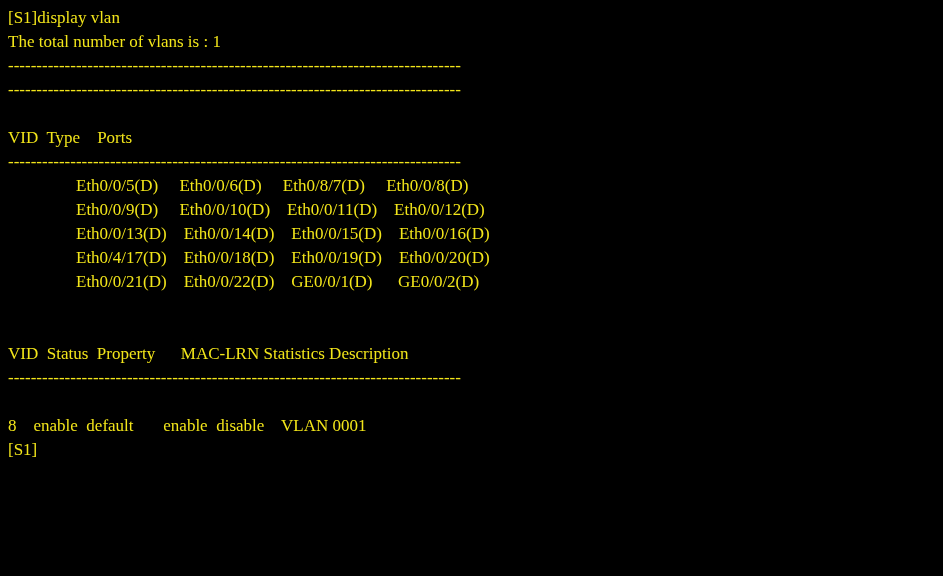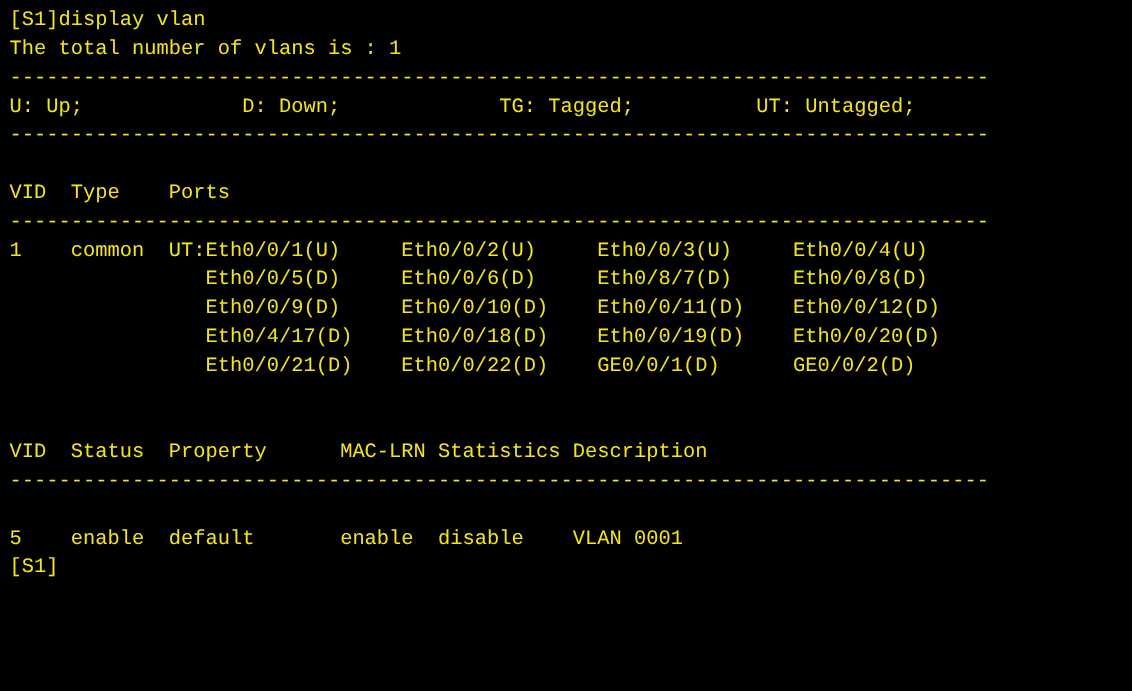--- a/index.html
+++ b/index.html
@@ -13,43 +13,42 @@
     box-sizing: border-box;
     padding: 6px 8px;
     font-family: "Consolas", "Courier New", monospace;
     font-size: 17px;
     line-height: 24px;
     color: #f2e51a;
     overflow: hidden;
   }
   .term pre {
     margin: 0;
-    font-family: Liberation Mono, monospace;
+    font-family: Liberation Serif, serif;
     font-size: inherit;
     line-height: inherit;
     white-space: pre;
   }
 </style>
 </head>
 <body>
 
 <div class="term">
 <pre><span>[S1]</span><span>display vlan</span></pre>
 <pre>The total number of vlans is : 1</pre>
 <pre>--------------------------------------------------------------------------------</pre>
-<pre>U: Up;             D: Down;             TG: Tagged;          UT: Untagged;      </pre>
 <pre>--------------------------------------------------------------------------------</pre>
 <pre> </pre>
 <pre>VID  Type    Ports                                                             </pre>
 <pre>--------------------------------------------------------------------------------</pre>
-<pre>1    common  UT:Eth0/0/1(U)     Eth0/0/2(U)     Eth0/0/3(U)     Eth0/0/4(U)</pre>
 <pre>                Eth0/0/5(D)     Eth0/0/6(D)     Eth0/8/7(D)     Eth0/0/8(D)</pre>
 <pre>                Eth0/0/9(D)     Eth0/0/10(D)    Eth0/0/11(D)    Eth0/0/12(D)</pre>
+<pre>                Eth0/0/13(D)    Eth0/0/14(D)    Eth0/0/15(D)    Eth0/0/16(D)</pre>
 <pre>                Eth0/4/17(D)    Eth0/0/18(D)    Eth0/0/19(D)    Eth0/0/20(D)</pre>
 <pre>                Eth0/0/21(D)    Eth0/0/22(D)    GE0/0/1(D)      GE0/0/2(D)</pre>
 <pre> </pre>
 <pre> </pre>
 <pre>VID  Status  Property      MAC-LRN Statistics Description</pre>
 <pre>--------------------------------------------------------------------------------</pre>
 <pre> </pre>
-<pre>5    enable  default       enable  disable    VLAN 0001</pre>
+<pre>8    enable  default       enable  disable    VLAN 0001</pre>
 <pre>[S1]</pre>
 </div>
 
 </body></html>

